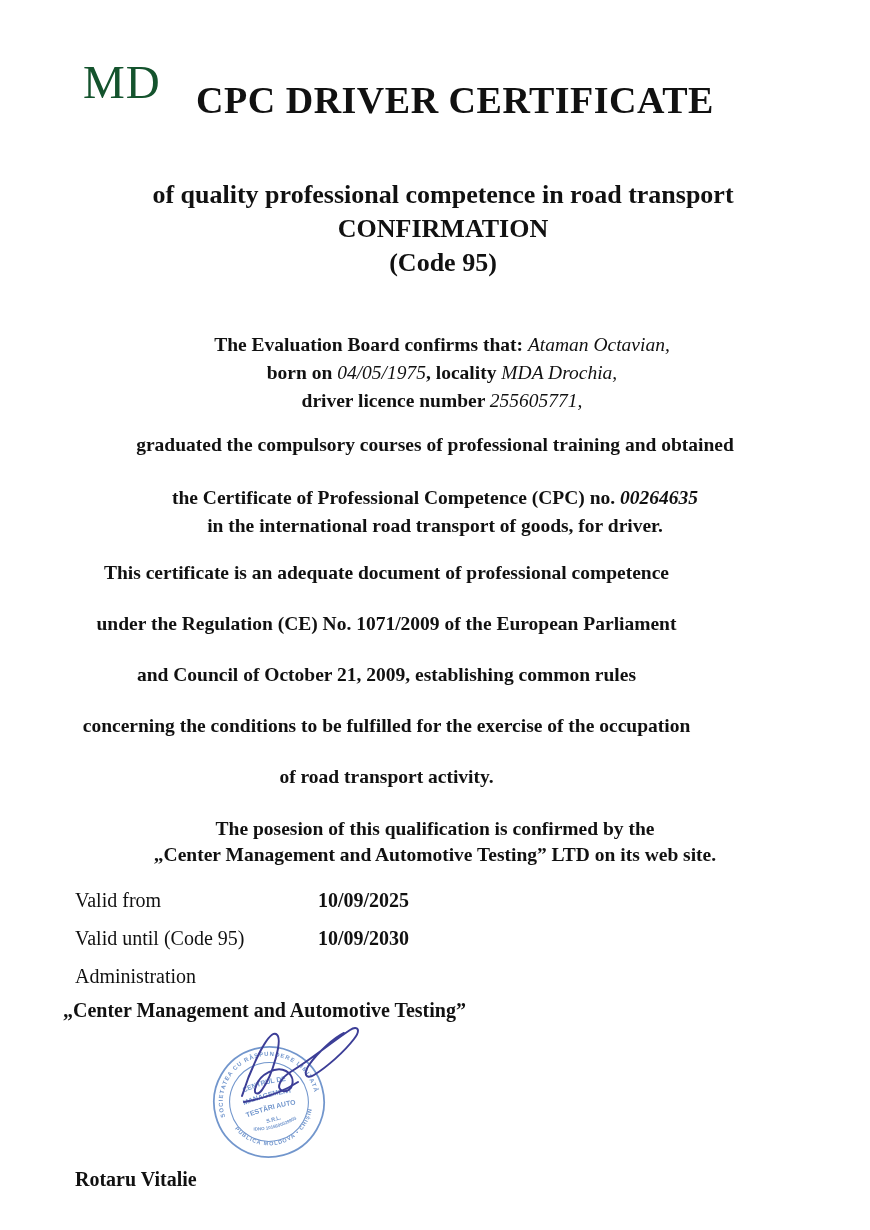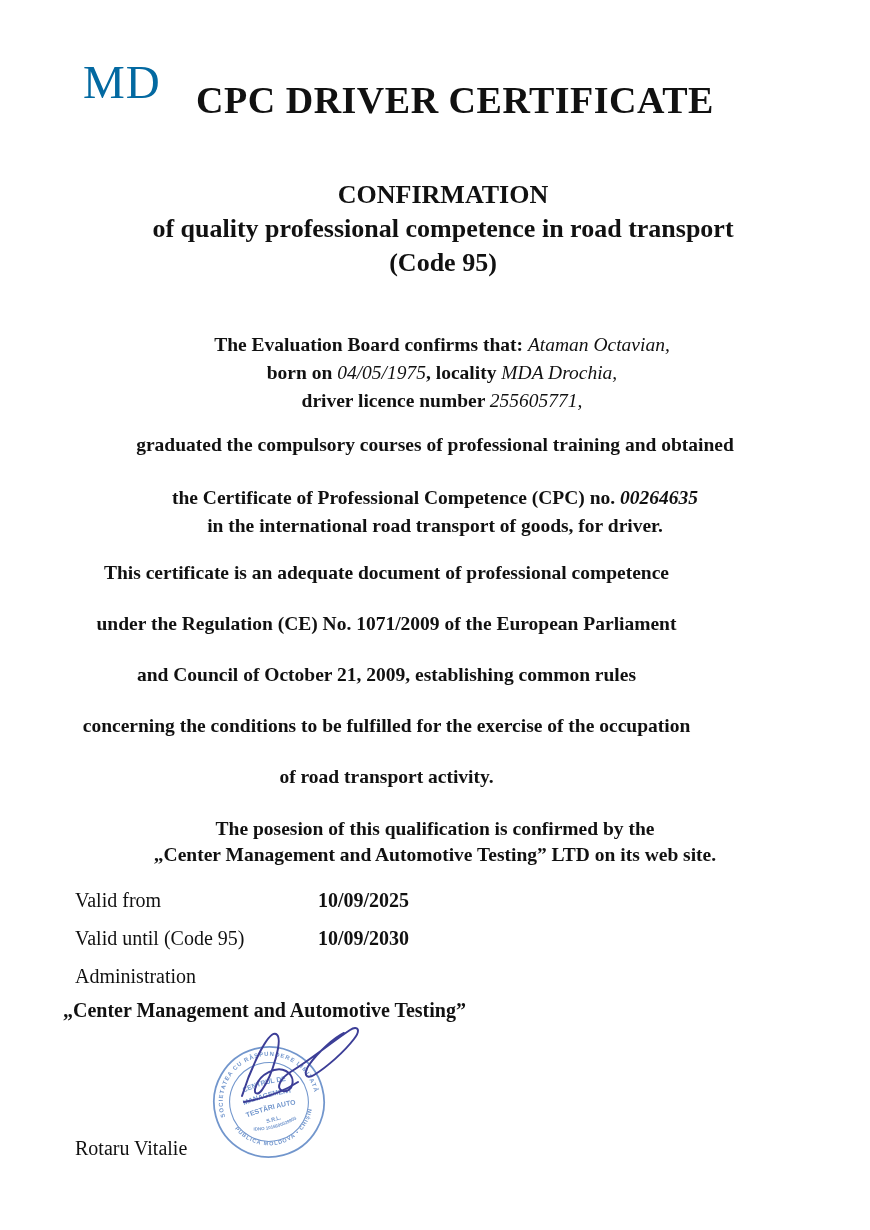--- a/index.html
+++ b/index.html
@@ -12,21 +12,21 @@
     color: #111111;
     overflow: hidden;
   }
   .abs { position: absolute; left: 0; width: 870px; }
   .center { text-align: center; }
 
   .watermark {
     position: absolute;
     left: 83px; top: 55px;
     font-size: 47px;
-    color: #0369a1;
+    color: #14532d;
     letter-spacing: 1px;
     text-align: center;
   }
   .doc-title {
     top: 78px;
     padding-left: 40px;
     box-sizing: border-box;
     font-size: 38px;
     font-weight: 700;
     letter-spacing: 0.5px;
@@ -52,37 +52,37 @@
   .graduated { top: 434px; }
   .cpc { top: 484px; line-height: 28px; }
   .cpc .it { font-style: italic; }
   .para-line { position: absolute; left: 0; width: 773px; text-align: center; }
   .posesion { top: 816px; line-height: 26px; }
   .valid-row { position: absolute; left: 75px; font-size: 20px; }
   .valid-row .value { position: absolute; left: 243px; font-weight: 700; white-space: nowrap; }
   .valid-row .label { font-weight: 400; white-space: nowrap; margin-top: 24px; }
   .administration { position: absolute; left: 75px; top: 965px; font-size: 20px; }
   .org-line { position: absolute; left: 63px; top: 999px; font-size: 20px; font-weight: 700; }
-  .signer-name { position: absolute; left: 75px; top: 1137px; font-size: 20px; }
+  .signer-name { position: absolute; left: 75px; top: 1168px; font-size: 20px; font-weight: bold; }
   .stamp-svg { position: absolute; left: 210px; top: 1043px; opacity: 0.88; }
   .signature-svg { position: absolute; left: 226px; top: 1022px; }
   .stamp-text { font-family: "Liberation Sans", sans-serif; font-weight: 700; }
 </style>
 </head>
 <body>
 
 <div class="page">
 
   <div class="watermark">MD</div>
 
   <div class="abs center doc-title">CPC DRIVER CERTIFICATE</div>
 
   <div class="abs center heading">
+    <div>of quality professional competence in road transport</div>
     <div>CONFIRMATION</div>
-    <div>of quality professional competence in road transport</div>
     <div>(Code 95)</div>
   </div>
 
   <div class="abs center confirms">
     <div><span>The Evaluation Board confirms that: </span><span class="it">Ataman Octavian,</span></div>
     <div><span>born on </span><span class="it">04/05/1975</span><span>, locality </span><span class="it">MDA Drochia,</span></div>
     <div><span>driver licence number </span><span class="it">255605771,</span></div>
   </div>
 
   <div class="abs center line-19 graduated">graduated the compulsory courses of professional training and obtained</div>

